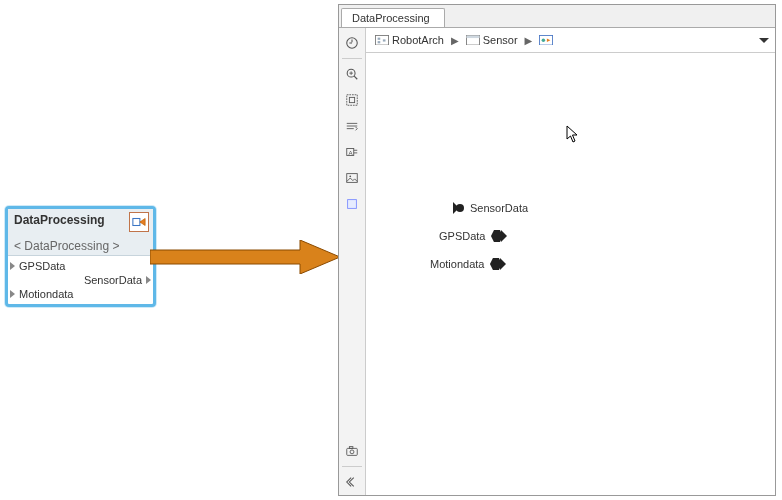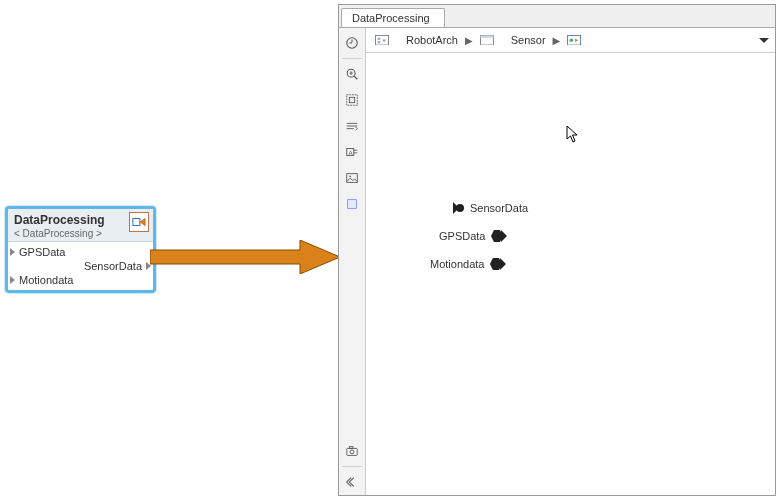--- a/index.html
+++ b/index.html
@@ -2,21 +2,21 @@
 <html><head>
 <meta charset="utf-8">
 <style>
 html,body{margin:0;padding:0;font-family:Arial,Helvetica,sans-serif;font-size:11px;color:#333;background:#fff}
 .stage{position:relative;width:782px;height:500px}
 
 
 .block{position:absolute;left:5px;top:206px;width:145px;background:#fff;border:3px solid #5fb8e8;border-radius:4px;box-shadow:0 0 0 1px rgba(95,184,232,.3)}
 .block-header{background:#e8eef2;padding:4px 6px 2px 6px;border-bottom:1px solid #c7d4dc;position:relative}
 .block-title{font-weight:bold;color:#333;font-size:12px}
-.block-sub{color:#666;font-size:10px;margin-top:1px}
+.block-sub{color:#666;font-size:12px;margin-top:12px}
 .block-badge{position:absolute;right:4px;top:3px;width:18px;height:18px;background:#fff;border:1px solid #c0744a;display:flex;align-items:center;justify-content:center}
 .block-badge svg{width:14px;height:14px}
 .block-body{padding:3px 0}
 .port-row{display:flex;align-items:center;padding:1px 2px;font-size:11px;color:#333}
 .port-row .tri{width:0;height:0;border-top:4px solid transparent;border-bottom:4px solid transparent}
 .port-row.in .tri{border-left:5px solid #888;margin-right:4px}
 .port-row.out{justify-content:flex-end}
 .port-row.out .tri{border-left:5px solid #888;margin-left:4px}
 
 
@@ -26,21 +26,21 @@
 .panel{position:absolute;left:338px;top:4px;width:436px;height:490px;border:1px solid #999;background:#fff;display:flex;flex-direction:column}
 .tabbar{height:22px;background:#f0f0f0;border-bottom:1px solid #aaa;display:flex;align-items:flex-end}
 .tab{background:#fff;border:1px solid #aaa;border-bottom:none;padding:3px 14px 3px 10px;font-size:11px;color:#333;margin-left:2px;border-top-left-radius:2px;border-top-right-radius:2px}
 .panel-body{flex:1;display:flex;overflow:hidden}
 .vtoolbar{width:26px;background:#f3f3f3;border-right:1px solid #ccc;display:flex;flex-direction:column;align-items:center;padding-top:2px;gap:0}
 .vbtn{width:22px;height:22px;margin:1px 0;display:flex;align-items:center;justify-content:center;color:#555;border:1px solid transparent;border-radius:2px}
 .vbtn svg{width:14px;height:14px}
 .vspacer{flex:1}
 .canvas-wrap{flex:1;display:flex;flex-direction:column}
 .breadcrumb{height:24px;border-bottom:1px solid #ccc;display:flex;align-items:center;padding:0 6px;background:#fff;gap:2px}
-.crumb{display:flex;align-items:flex-end;gap:17px;font-size:11px;color:#333;padding:1px 3px}
+.crumb{display:flex;align-items:flex-end;gap:3px;font-size:11px;color:#333;padding:1px 3px}
 .crumb-sep{color:#666;font-size:10px;margin:0 2px}
 .crumb-icon{width:14px;height:12px;display:inline-flex;align-items:center;justify-content:center}
 .crumb-dd{margin-left:auto;width:0;height:0;border-left:5px solid transparent;border-right:5px solid transparent;border-top:5px solid #333}
 .canvas{flex:1;position:relative;background:#fff}
 
 
 .cport{position:absolute;display:flex;align-items:center;gap:5px;font-size:11px;color:#333}
 .cport .shape{width:14px;height:14px;display:flex;align-items:center;justify-content:center}
 .cport .dot{width:8px;height:8px;background:#222;border-radius:50%}
 .cport .hex{width:12px;height:12px;background:#222;clip-path:polygon(25% 0,75% 0,100% 50%,75% 100%,25% 100%,0 50%)}

